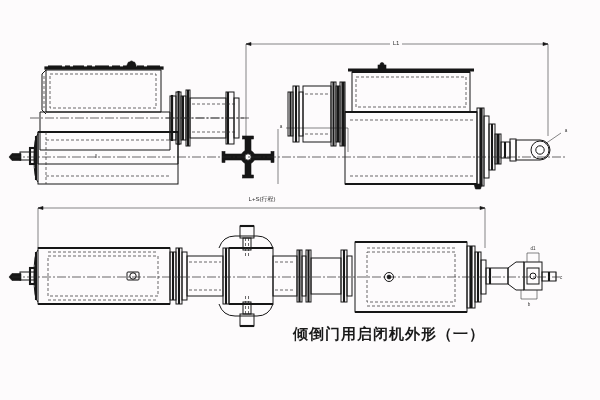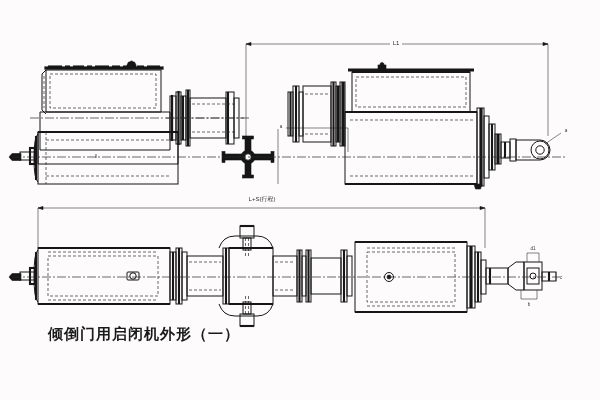--- a/index.html
+++ b/index.html
@@ -22,23 +22,22 @@
   #drawing {
     position: absolute;
     inset: 0;
     display: block;
   }
   .cap-wrap {
     position: absolute;
     left: 0;
     top: 325px;
     width: 485px;
-    text-align: left;
+    text-align: right;
     pointer-events: none;
-    padding-left: 48px;
   }
   .caption {
     font-family: "DejaVu Sans", sans-serif;
     font-size: 15px;
     font-weight: 700;
     color: #1a1a1a;
     letter-spacing: 1px;
     white-space: nowrap;
   }
   

